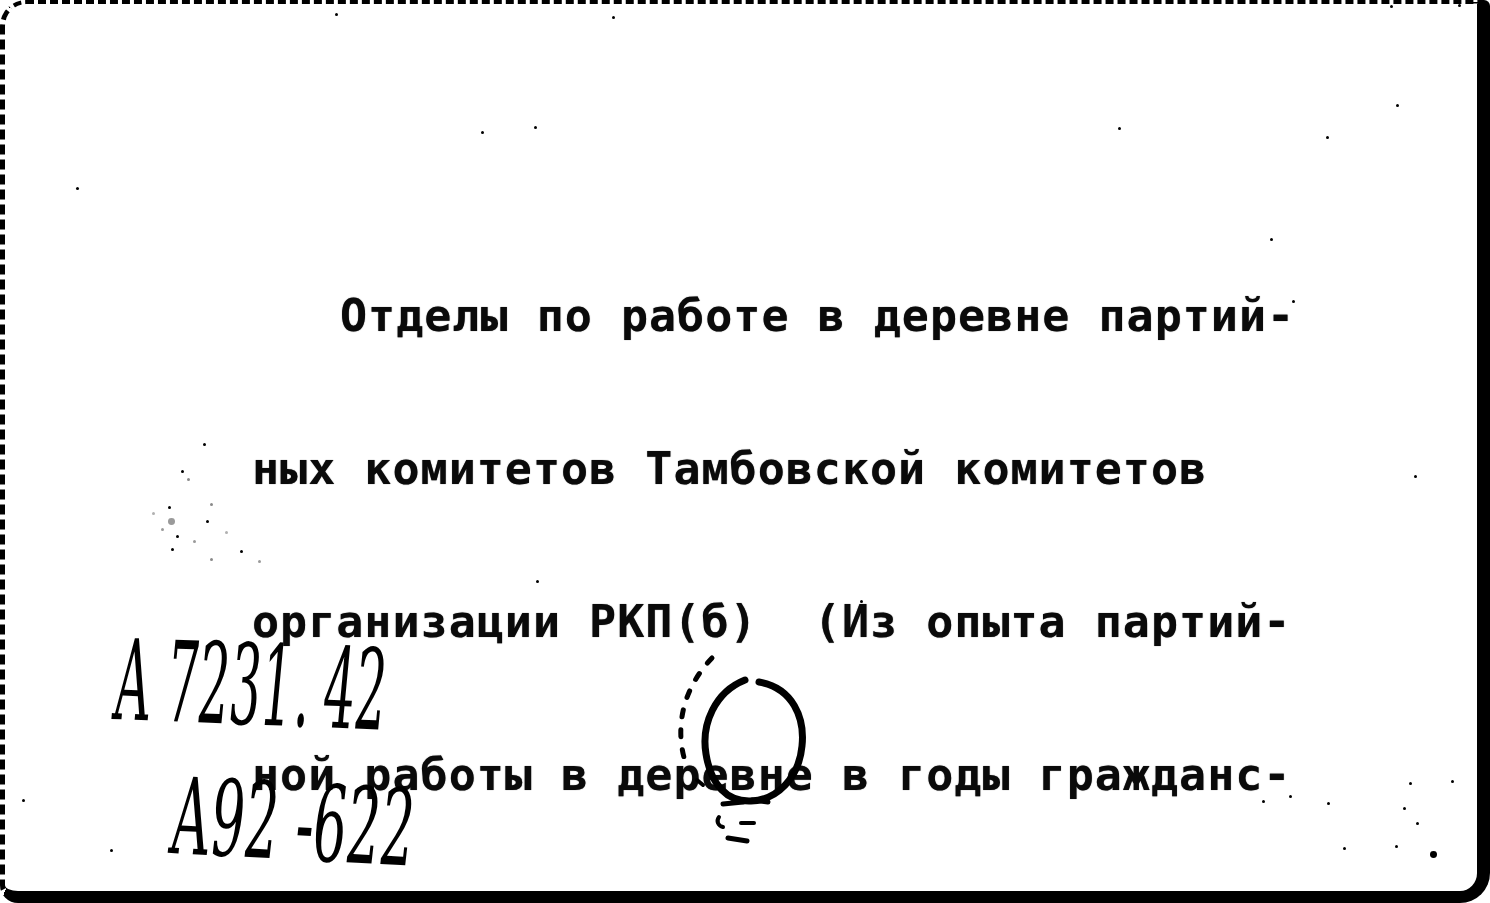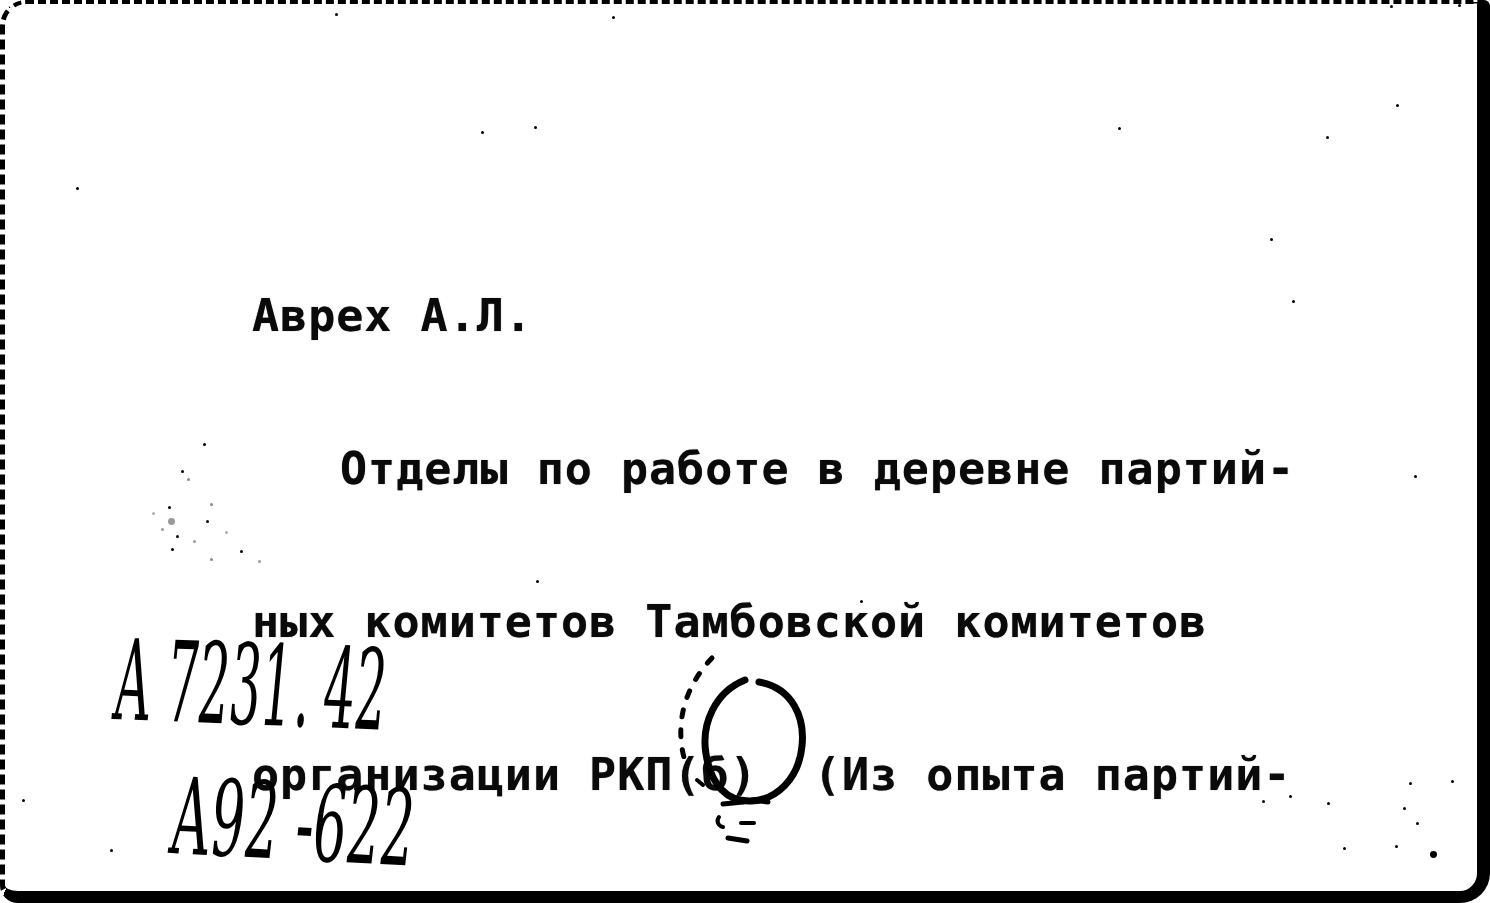--- a/index.html
+++ b/index.html
@@ -95,21 +95,20 @@
   }
 </style>
 </head>
 <body>
 
 <div class="card">
 
   <div class="frame"></div>
 
   <div class="typeblock">
-    <div class="type-line">Аврех А.Л.</div>
     <div class="type-line indent">Отделы по работе в деревне партий-</div>
     <div class="type-line">ных комитетов Тамбовской комитетов</div>
     <div class="type-line">организации РКП(б)  (Из опыта партий-</div>
     <div class="type-line">ной работы в деревне в годы гражданс-</div>
     
     
   </div>
 
   <div class="hand hand-top">А 7231. 42</div>
   <div class="hand hand-bottom">А92 -622</div>

